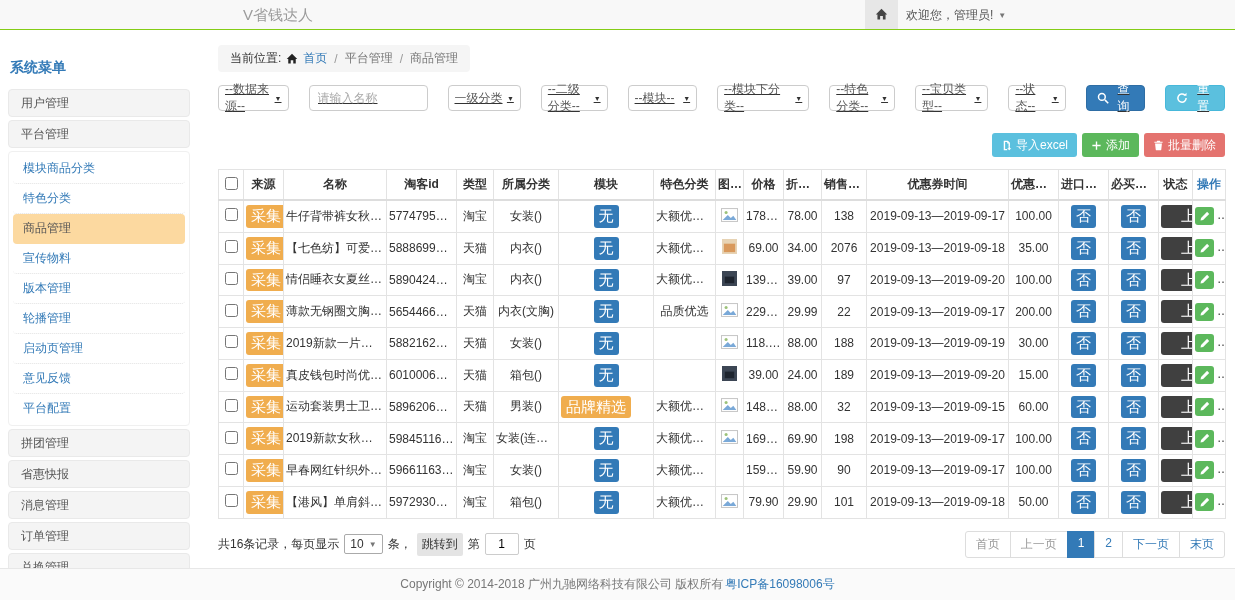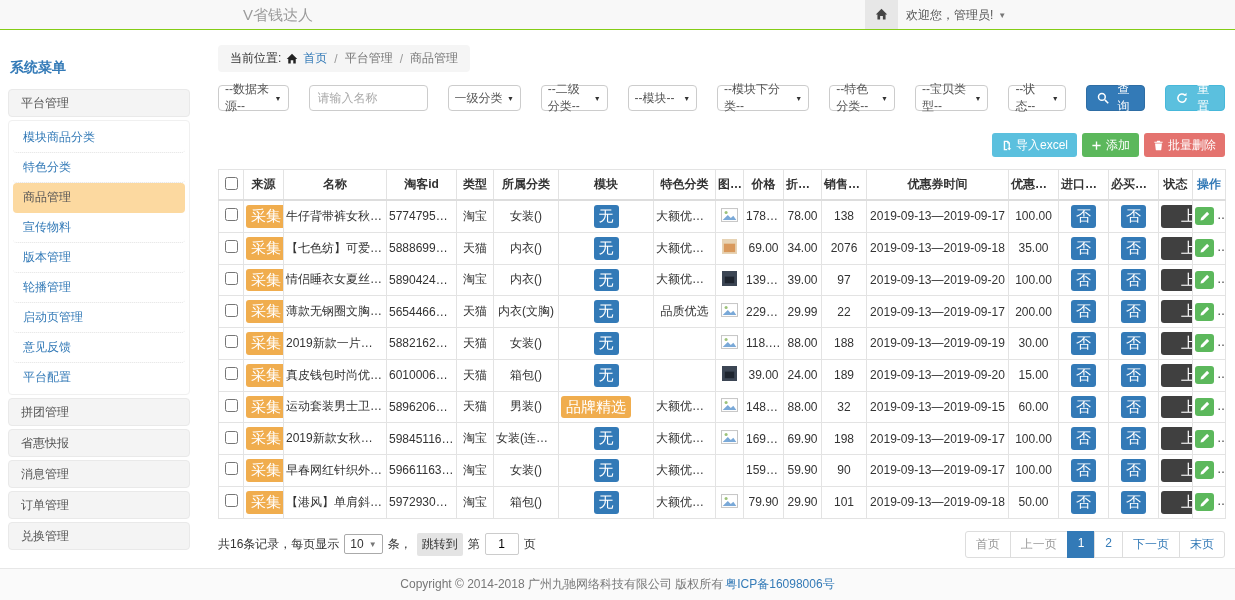--- a/index.html
+++ b/index.html
@@ -25,21 +25,21 @@
 
   
   .main { position:absolute; left:218px; top:45px; width:1007px; }
   .breadcrumb { display:inline-flex; align-items:center; gap:5px; background:#f5f5f5; border-radius:4px; padding:5px 12px; color:#333; }
   .breadcrumb .bc-home-link { color:#337ab7; cursor:pointer; }
   .breadcrumb .bc-sep { color:#999; padding:0 2px; }
   .breadcrumb .bc-item { color:#777; }
   .bc-house { color:#222; display:inline-flex; }
 
   
-  .filters { margin-top:13px; display:flex; gap:20px; align-items:center; }
+  .filters { margin-top:13px; display:flex; gap:20px; align-items:center;text-decoration:underline; }
   .sel { height:26px; border:1px solid #ccc; border-radius:4px; background:#fff; display:flex; align-items:center; justify-content:space-between; padding:0 6px; color:#555; cursor:pointer; }
   .sel .caret-down { color:#333; font-size:7px; margin-left:4px; }
   .txt-input { height:26px; border:1px solid #ccc; border-radius:4px; padding:0 8px; color:#333; font-size:12px; font-family:inherit; }
   .txt-input::placeholder { color:#aaa; }
   .btn { height:26px; border:none; border-radius:4px; color:#fff; font-size:12px; display:inline-flex; align-items:center; gap:4px; padding:12px 10px; cursor:pointer; font-family:inherit; }
   .btn-primary { background:#337ab7; border:1px solid #2e6da4; }
   .btn-info { background:#5bc0de; border:1px solid #46b8da; }
 
   
   .toolbar { margin-top:22px; display:flex; justify-content:flex-end; gap:5px; }
@@ -98,20 +98,21 @@
     </div>
     <div class="welcome">
       <span>欢迎您，管理员!</span>
       <span class="caret-down">▼</span>
     </div>
   </div>
 
   <div class="sidebar">
     <div class="side-title">系统菜单</div>
     <div id="side-menu">
+        <div class="side-group">用户管理</div>
         <div class="side-group">平台管理</div>
         <div class="side-children">
           <div class="side-child">模块商品分类</div>
           <div class="side-child">特色分类</div>
           <div class="side-child active">商品管理</div>
           <div class="side-child">宣传物料</div>
           <div class="side-child">版本管理</div>
           <div class="side-child">轮播管理</div>
           <div class="side-child">启动页管理</div>
           <div class="side-child">意见反馈</div>

